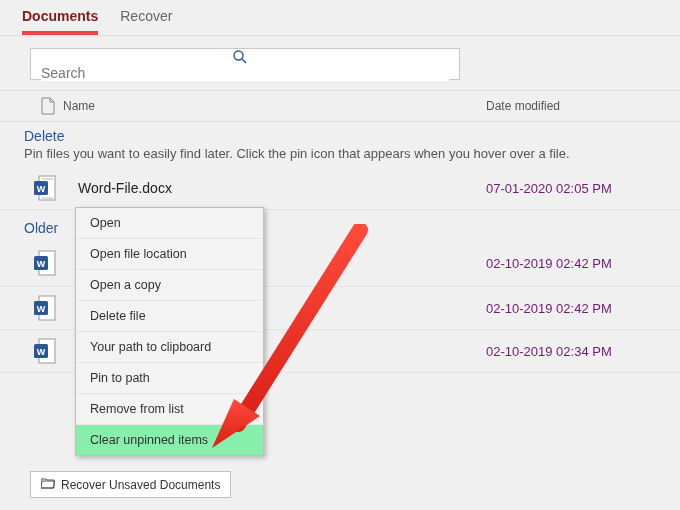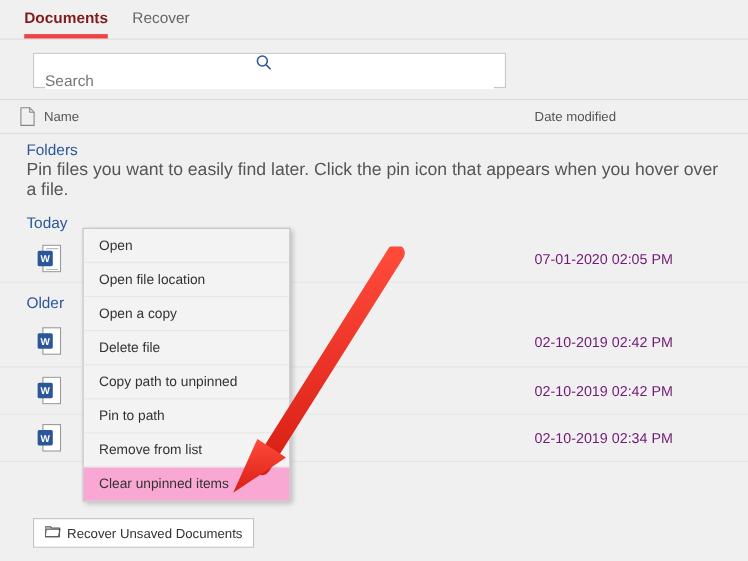--- a/index.html
+++ b/index.html
@@ -54,38 +54,38 @@
   .search-box input {
     border: none; outline: none;
     font-size: 14px; width: 100%;
     color: #666;
   }
   .search-box input::placeholder { color: #777; }
 
   
   .col-headers {
     display: flex;
-    padding: 6px 24px 6px 18px;
+    padding: 6px 24px 6px 41px;
     border-top: 1px solid #ddd;
     border-bottom: 1px solid #ddd;
     color: #555;
     font-size: 12px;
     align-items: center;
   }
   .col-name { display:flex; align-items:center; gap:8px; flex: 1; }
   .col-date { width: 170px; }
 
   
   .section { padding: 6px 24px 2px 24px; }
   .section-title {
     color: #2b579a;
     font-size: 14px;
     margin-bottom: 2px;
   }
-  .section-desc { font-size: 16px; color: #555; margin-bottom: 4px; }
+  .section-desc { font-size: 13px; color: #555; margin-bottom: 4px; }
 
   
   .file-row {
     display:flex;
     align-items:center;
     padding: 8px 24px 8px 34px;
     border-bottom: 1px solid #e4e4e4;
   }
   .file-icon { width:22px; height:26px; margin-right: 22px; flex-shrink:0; }
   .file-main { flex:1; min-width:0; }
@@ -116,21 +116,21 @@
     z-index: 10;
   }
   .menu-item {
     padding: 8px 14px;
     font-size: 12.5px;
     color:#333;
     border-bottom: 1px solid #e6e6e6;
     cursor:pointer;
   }
   .menu-item:last-child { border-bottom:none; }
-  .menu-item.highlight { background:#f9a8d4; }
+  .menu-item.highlight { background:#86efac; }
 
   
   .arrow-svg {
     position:absolute;
     left:210px; top:224px;
     width:160px; height:230px;
     z-index:20; pointer-events:none;
   }
 
   .doc-page-icon { width:14px; height:18px; display:inline-block; }
@@ -162,27 +162,24 @@
             <path d="M1 1h8l4 4v12H1z" fill="none" stroke="#888" stroke-width="1"></path>
             <path d="M9 1v4h4" fill="none" stroke="#888" stroke-width="1"></path>
           </svg>
       </span>
       <span>Name</span>
     </div>
     <div class="col-date">Date modified</div>
   </div>
 
   <div class="section">
-    <div class="section-title">Folders</div>
+    <div class="section-title">Delete</div>
     <div class="section-desc">Pin files you want to easily find later. Click the pin icon that appears when you hover over a file.</div>
   </div>
 
-  <div class="section">
-    <div class="section-title">Today</div>
-  </div>
 
   <div class="file-row">
     <span class="file-icon">
       <svg viewBox="0 0 22 26">
           <rect x="5" y="1" width="16" height="24" fill="#fff" stroke="#999"></rect>
           <rect x="0" y="6" width="14" height="14" rx="1.5" fill="#2b579a"></rect>
           <text x="7" y="16.5" text-anchor="middle" fill="#fff" font-size="9" font-family="Arial" font-weight="bold">W</text>
           <line x1="8" y1="4" x2="19" y2="4" stroke="#bbb"></line>
           <line x1="8" y1="23" x2="19" y2="23" stroke="#bbb"></line>
         </svg>
@@ -238,21 +235,21 @@
     <div class="file-date">02-10-2019 02:34 PM</div>
   </div>
 
 </div>
 
 <div class="context-menu">
   <div class="menu-item">Open</div>
   <div class="menu-item">Open file location</div>
   <div class="menu-item">Open a copy</div>
   <div class="menu-item">Delete file</div>
-  <div class="menu-item">Copy path to unpinned</div>
+  <div class="menu-item">Your path to clipboard</div>
   <div class="menu-item">Pin to path</div>
   <div class="menu-item">Remove from list</div>
   <div class="menu-item highlight">Clear unpinned items</div>
 </div>
 
 <svg class="arrow-svg" viewBox="0 0 160 230">
   <defs>
     <linearGradient id="ag" x1="0" y1="0" x2="0" y2="1">
       <stop offset="0" stop-color="#ff4a3a"></stop>
         <stop offset="1" stop-color="#d81f15"></stop>

